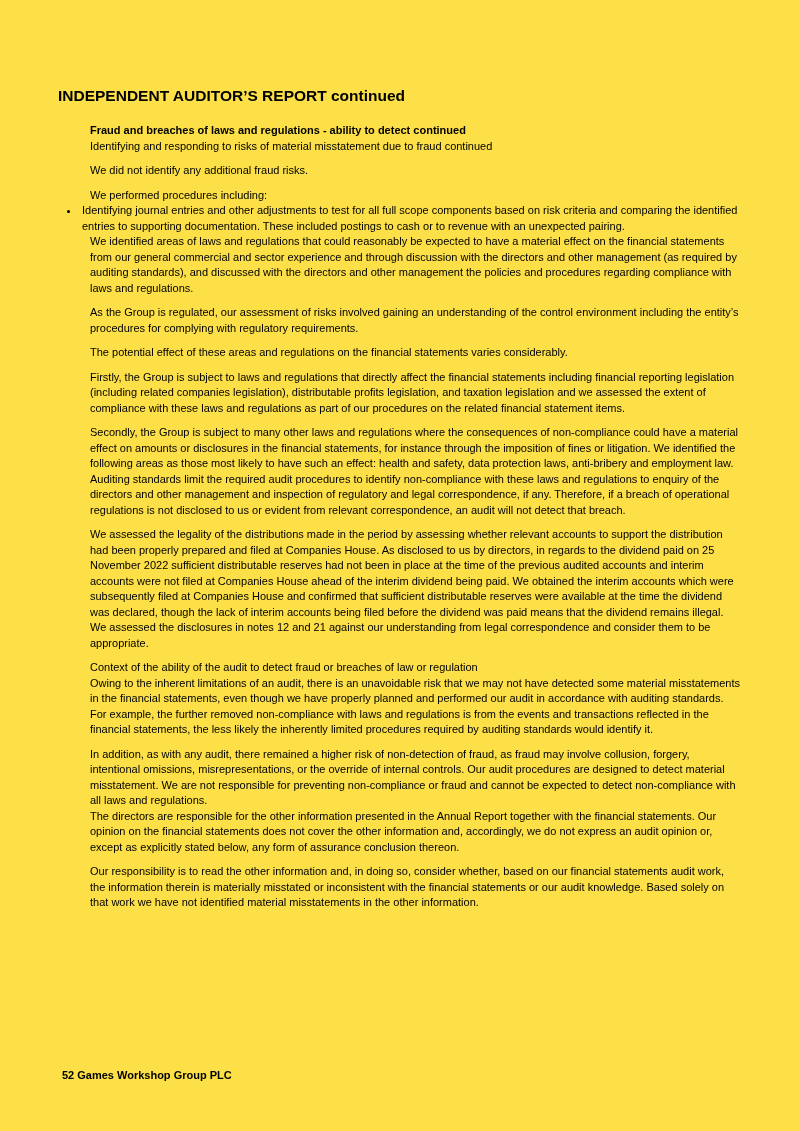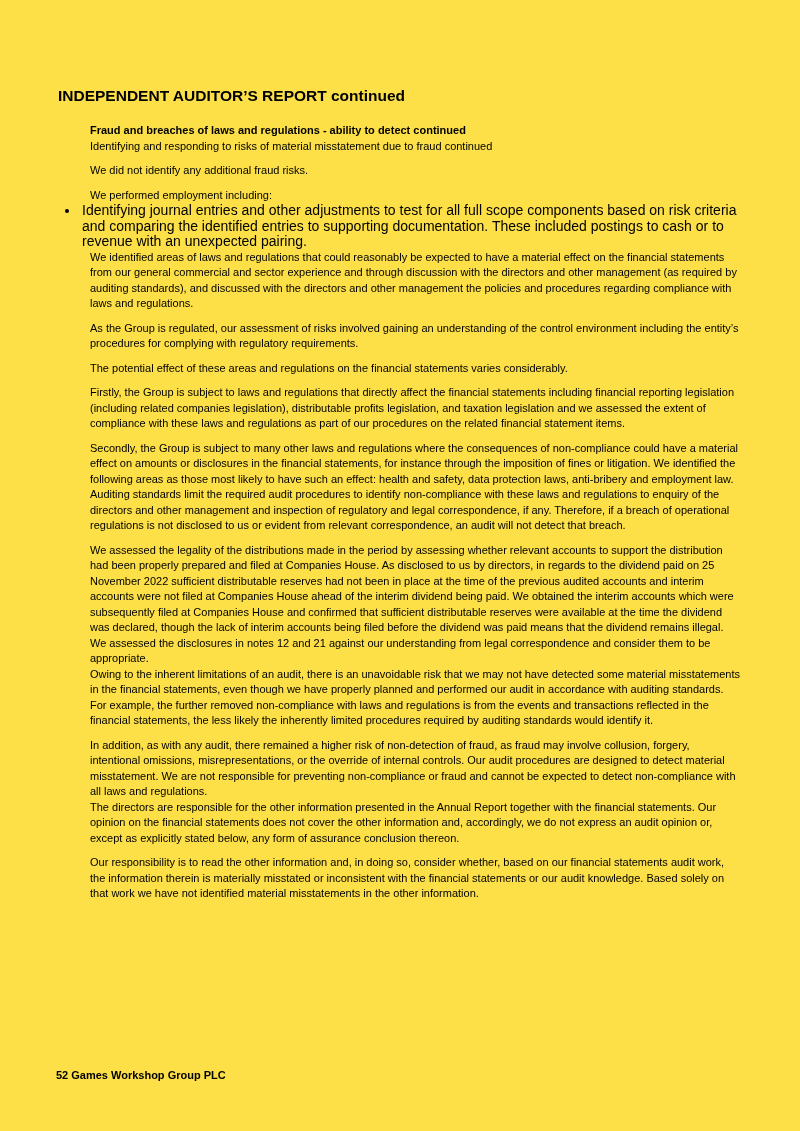--- a/index.html
+++ b/index.html
@@ -39,30 +39,30 @@
     margin-top: 9px;
   }
   .h-bold {
     font-weight: bold;
   }
   .h-italic {
   }
   ul.bullets {
     margin: 0;
     padding-left: 22px;
-    font-size: 14px;
+    font-size: 11px;
     line-height: 15.5px;
   }
   ul.bullets li {
     margin: 0;
     padding-left: 2px;
   }
   .footer {
     position: absolute;
-    left: 56px;
+    left: 62px;
     top: 1068px;
     font-size: 11px;
     font-weight: bold;
     line-height: 15px;
   }
   .footer span {
     margin-right: 3px;
   }
 </style>
 </head>
@@ -71,40 +71,41 @@
 <div class="page">
 
   <h1 class="page-title">INDEPENDENT AUDITOR’S REPORT continued</h1>
 
   <p class="blk h-bold">Fraud and breaches of laws and regulations - ability to detect continued</p>
 
   <p class="blk h-italic">Identifying and responding to risks of material misstatement due to fraud continued</p>
 
   <p class="blk gap">We did not identify any additional fraud risks.</p>
 
-  <p class="blk gap">We performed employment including:</p>
+  <p class="blk gap">We performed procedures including:</p>
 
   <ul class="bullets">
     <li>Identifying journal entries and other adjustments to test for all full scope components based on risk criteria and comparing the identified entries to supporting documentation. These included postings to cash or to revenue with an unexpected pairing.</li>
   </ul>
 
 
   <p class="blk">We identified areas of laws and regulations that could reasonably be expected to have a material effect on the financial statements from our general commercial and sector experience and through discussion with the directors and other management (as required by auditing standards), and discussed with the directors and other management the policies and procedures regarding compliance with laws and regulations.</p>
 
   <p class="blk gap">As the Group is regulated, our assessment of risks involved gaining an understanding of the control environment including the entity’s procedures for complying with regulatory requirements.</p>
 
 
   <p class="blk gap">The potential effect of these areas and regulations on the financial statements varies considerably.</p>
 
   <p class="blk gap">Firstly, the Group is subject to laws and regulations that directly affect the financial statements including financial reporting legislation (including related companies legislation), distributable profits legislation, and taxation legislation and we assessed the extent of compliance with these laws and regulations as part of our procedures on the related financial statement items.</p>
 
   <p class="blk gap">Secondly, the Group is subject to many other laws and regulations where the consequences of non-compliance could have a material effect on amounts or disclosures in the financial statements, for instance through the imposition of fines or litigation. We identified the following areas as those most likely to have such an effect: health and safety, data protection laws, anti-bribery and employment law. Auditing standards limit the required audit procedures to identify non-compliance with these laws and regulations to enquiry of the directors and other management and inspection of regulatory and legal correspondence, if any. Therefore, if a breach of operational regulations is not disclosed to us or evident from relevant correspondence, an audit will not detect that breach.</p>
 
   <p class="blk gap">We assessed the legality of the distributions made in the period by assessing whether relevant accounts to support the distribution had been properly prepared and filed at Companies House. As disclosed to us by directors, in regards to the dividend paid on 25 November 2022 sufficient distributable reserves had not been in place at the time of the previous audited accounts and interim accounts were not filed at Companies House ahead of the interim dividend being paid. We obtained the interim accounts which were subsequently filed at Companies House and confirmed that sufficient distributable reserves were available at the time the dividend was declared, though the lack of interim accounts being filed before the dividend was paid means that the dividend remains illegal. We assessed the disclosures in notes 12 and 21 against our understanding from legal correspondence and consider them to be appropriate.</p>
 
+  <p class="blk h-italic gap">Context of the ability of the audit to detect fraud or breaches of law or regulation</p>
 
   <p class="blk">Owing to the inherent limitations of an audit, there is an unavoidable risk that we may not have detected some material misstatements in the financial statements, even though we have properly planned and performed our audit in accordance with auditing standards. For example, the further removed non-compliance with laws and regulations is from the events and transactions reflected in the financial statements, the less likely the inherently limited procedures required by auditing standards would identify it.</p>
 
   <p class="blk gap">In addition, as with any audit, there remained a higher risk of non-detection of fraud, as fraud may involve collusion, forgery, intentional omissions, misrepresentations, or the override of internal controls. Our audit procedures are designed to detect material misstatement. We are not responsible for preventing non-compliance or fraud and cannot be expected to detect non-compliance with all laws and regulations.</p>
 
 
   <p class="blk">The directors are responsible for the other information presented in the Annual Report together with the financial statements. Our opinion on the financial statements does not cover the other information and, accordingly, we do not express an audit opinion or, except as explicitly stated below, any form of assurance conclusion thereon.</p>
 
   <p class="blk gap">Our responsibility is to read the other information and, in doing so, consider whether, based on our financial statements audit work, the information therein is materially misstated or inconsistent with the financial statements or our audit knowledge. Based solely on that work we have not identified material misstatements in the other information.</p>
 

